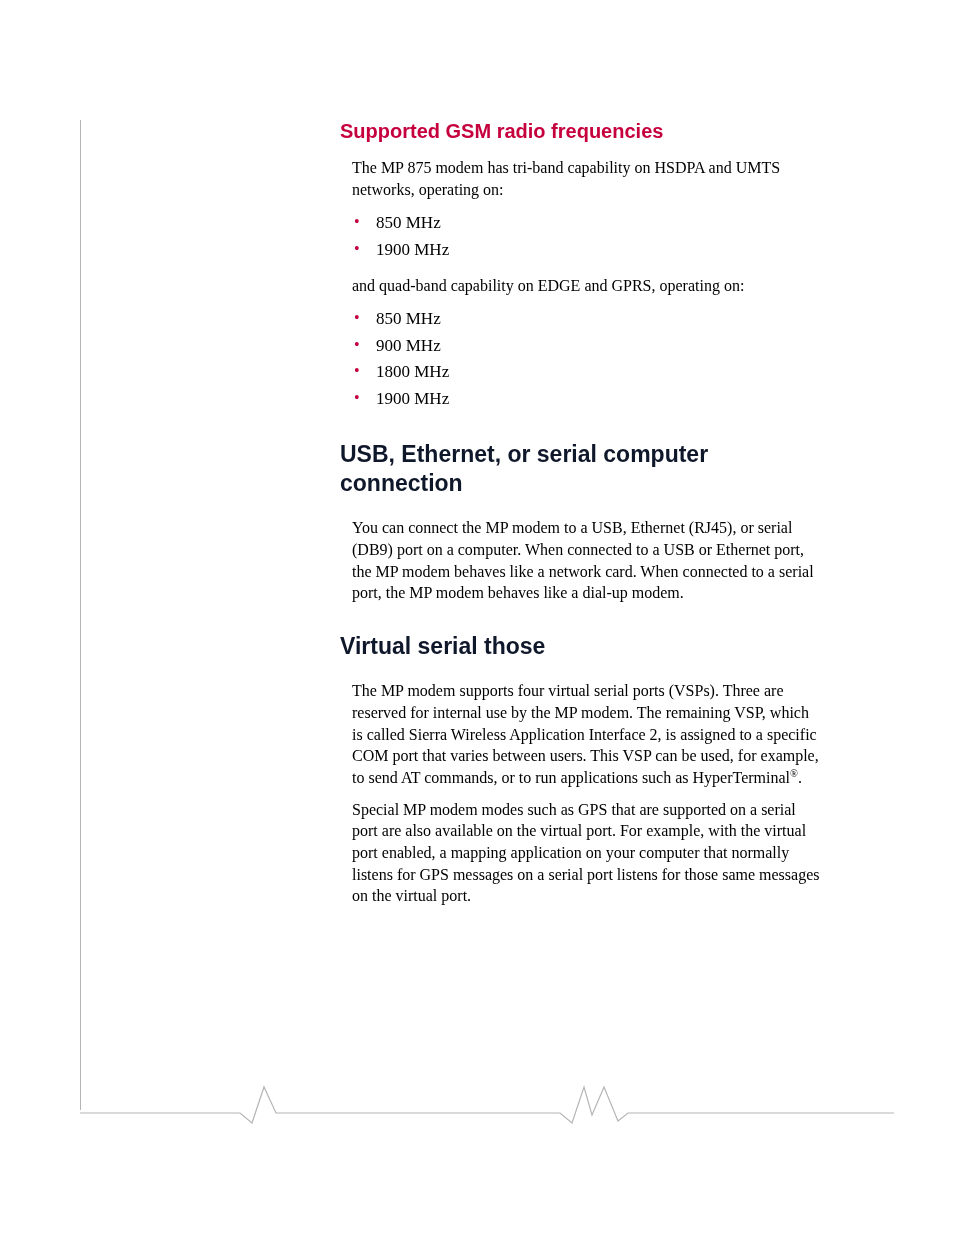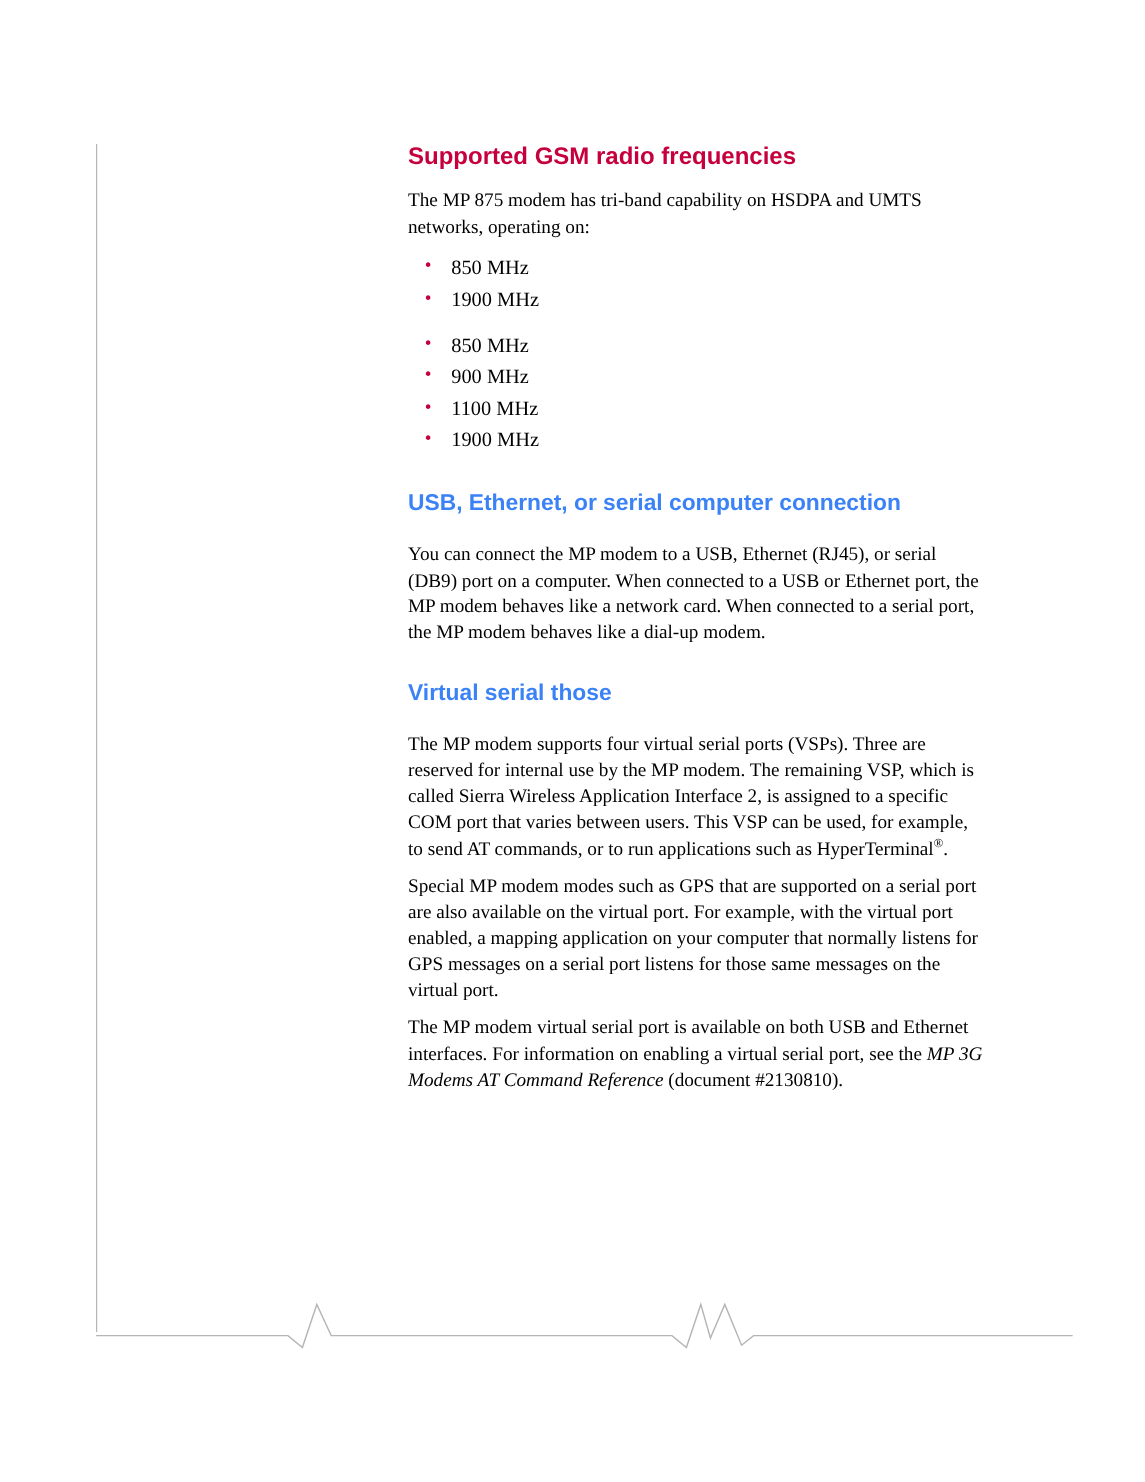--- a/index.html
+++ b/index.html
@@ -34,21 +34,21 @@
   h2.red-sub {
     font-family: "Helvetica Neue", Helvetica, Arial, sans-serif;
     font-weight: 700;
     font-size: 20px;
     color: #c6003d;
     margin: 0 0 14px 0;
   }
   p.body {
     font-size: 16px;
     line-height: 1.35;
-    margin: 0 0 10px 0;
+    margin: 0 0 10px 12px;
   }
   ul.bullets {
     list-style: none;
     margin: 4px 0 12px 0;
     padding: 0 0 0 14px;
   }
   ul.bullets li {
     font-size: 17px;
     line-height: 1.55;
     position: relative;
@@ -58,22 +58,22 @@
     content: "•";
     position: absolute;
     left: 0;
     top: 0;
     color: #c6003d;
     font-size: 16px;
   }
   h1.red-main {
     font-family: "Helvetica Neue", Helvetica, Arial, sans-serif;
     font-weight: 700;
-    font-size: 19px;
-    color: #3b82f6;
+    font-size: 23px;
+    color: #0f172a;
     margin: 28px 0 20px 0;
     line-height: 1.25;
   }
   sup.reg {
     font-size: 0.65em;
     vertical-align: super;
   }
   .italic {
     font-style: italic;
   }
@@ -96,38 +96,36 @@
   <div class="left-rule"></div>
 
   <div class="content">
 
     <h2 class="red-sub">Supported GSM radio frequencies</h2>
     <p class="body">The MP 875 modem has tri-band capability on HSDPA and UMTS networks, operating on:</p>
     <ul class="bullets">
       <li>850 MHz</li>
       <li>1900 MHz</li>
     </ul>
+    <p class="body">and quad-band capability on EDGE and GPRS, operating on:</p>
     <ul class="bullets">
       <li>850 MHz</li>
       <li>900 MHz</li>
-      <li>1100 MHz</li>
+      <li>1800 MHz</li>
       <li>1900 MHz</li>
     </ul>
 
     <h1 class="red-main">USB, Ethernet, or serial computer connection</h1>
     <p class="body">You can connect the MP modem to a USB, Ethernet (RJ45), or serial (DB9) port on a computer. When connected to a USB or Ethernet port, the MP modem behaves like a network card. When connected to a serial port, the MP modem behaves like a dial-up modem.</p>
 
     <h1 class="red-main">Virtual serial those</h1>
     <p class="body">
       <span>The MP modem supports four virtual serial ports (VSPs). Three are reserved for internal use by the MP modem. The remaining VSP, which is called Sierra Wireless Application Interface 2, is assigned to a specific COM port that varies between users. This VSP can be used, for example, to send AT commands, or to run applications such as HyperTerminal</span><sup class="reg">®</sup><span>.</span>
     </p>
     <p class="body">Special MP modem modes such as GPS that are supported on a serial port are also available on the virtual port. For example, with the virtual port enabled, a mapping application on your computer that normally listens for GPS messages on a serial port listens for those same messages on the virtual port.</p>
-    <p class="body">
-      <span>The MP modem virtual serial port is available on both USB and Ethernet interfaces. For information on enabling a virtual serial port, see the </span><span class="italic">MP 3G Modems AT Command Reference</span><span> (document #2130810).</span>
-    </p>
 
   </div>
 
   <svg class="wave" viewBox="0 0 814 60" preserveAspectRatio="none">
     <path d="M0,38
              L160,38
              L172,48
              L184,12
              L196,38
              L480,38

